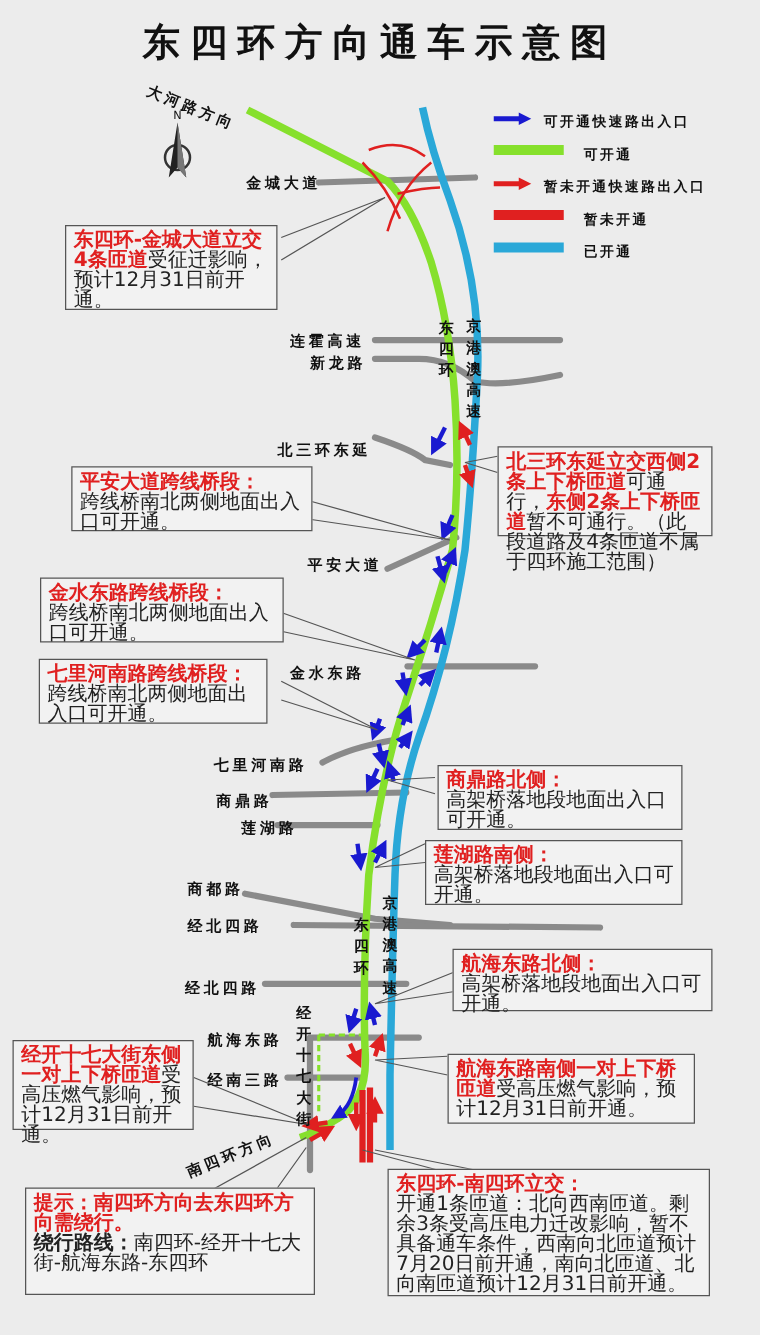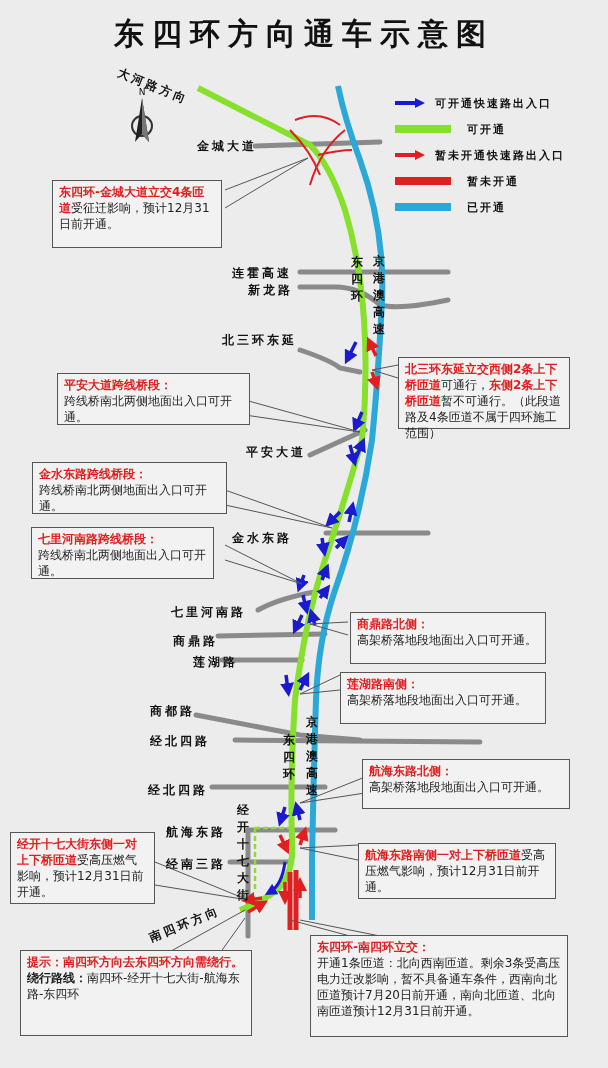--- a/index.html
+++ b/index.html
@@ -4,24 +4,24 @@
 <style>
   html, body { margin: 0; padding: 0; }
   body { width: 608px; height: 1068px; background: #ececec; position: relative; overflow: hidden;
          font-family: "DejaVu Sans", sans-serif; }
   .title { position: absolute; left: 0; width: 608px; top: 14px; text-align: center;
            font-family: "DejaVu Serif", serif; font-weight: bold; font-size: 30px; letter-spacing: 8px; color: #111; }
   svg.map { position: absolute; left: 0; top: 0; }
   .road-label { position: absolute; font-family: "DejaVu Serif", serif; font-weight: bold; font-size: 12px; color: #111; letter-spacing: 3px; white-space: nowrap; }
   .vlabel { position: absolute; font-family: Liberation Mono, monospace; font-weight: bold; font-size: 12px; color: #111; width: 14px; line-height: 17px; text-align: center; word-break: break-all; }
   .callout { position: absolute; background: #f2f2f2; border: 1.5px solid #555; box-sizing: border-box;
-             padding: 3px 6px; font-size: 12px; line-height: 16px; color: #222; }
+             padding: 3px 6px; font-size: 16px; line-height: 16px; color: #222; }
   .callout .hl { color: #e02020; font-weight: bold; }
   .legend { position: absolute; left: 395px; top: 90px; }
-  .legend-row { display: flex; align-items: center; height: 26px; }
+  .legend-row { display: flex; height: 26px; }
   .legend-swatch { width: 56px; height: 8px; margin-right: 16px; }
   .legend-text { font-family: "DejaVu Serif", serif; font-weight: bold; font-size: 11px; color: #111; letter-spacing: 2px; }
   .arrow-swatch { width: 32px; height: 10px; position: relative; margin-right: 8px; }
   .arrow-swatch::before { content: ""; position: absolute; left: 0; top: 3px; width: 22px; height: 4px; background: var(--c); }
   .arrow-swatch::after { content: ""; position: absolute; left: 20px; top: 0; border-left: 10px solid var(--c); border-top: 5px solid transparent; border-bottom: 5px solid transparent; }
   .north { position: absolute; left: 127px; top: 86px; width: 30px; height: 62px; }
 </style>
 </head>
 <body>
 
@@ -144,21 +144,21 @@
   <div class="legend-row">
     <span class="legend-swatch" style="background:#2aa8d8"></span>
     <span class="legend-text">已开通</span>
   </div>
 </div>
 
 <div class="road-label" style="left:118px;top:64px;transform:rotate(22deg);transform-origin:left center;">大河路方向</div>
 <div class="road-label" style="left:197px;top:138px;">金城大道</div>
 <div class="road-label" style="left:232px;top:265px;">连霍高速</div>
 <div class="road-label" style="left:248px;top:282px;">新龙路</div>
-<div class="road-label" style="left:222px;top:332px;">北三环东延</div>
+<div class="road-label" style="left:222px;top:352px;">北三环东延</div>
 <div class="road-label" style="left:246px;top:444px;">平安大道</div>
 <div class="road-label" style="left:232px;top:530px;">金水东路</div>
 <div class="road-label" style="left:171px;top:604px;">七里河南路</div>
 <div class="road-label" style="left:173px;top:633px;">商鼎路</div>
 <div class="road-label" style="left:173px;top:654px;margin-left:20px;">莲湖路</div>
 <div class="road-label" style="left:150px;top:703px;">商都路</div>
 <div class="road-label" style="left:150px;top:733px;">经北四路</div>
 <div class="road-label" style="left:148px;top:782px;">经北四路</div>
 <div class="road-label" style="left:166px;top:824px;">航海东路</div>
 <div class="road-label" style="left:166px;top:856px;">经南三路</div>

